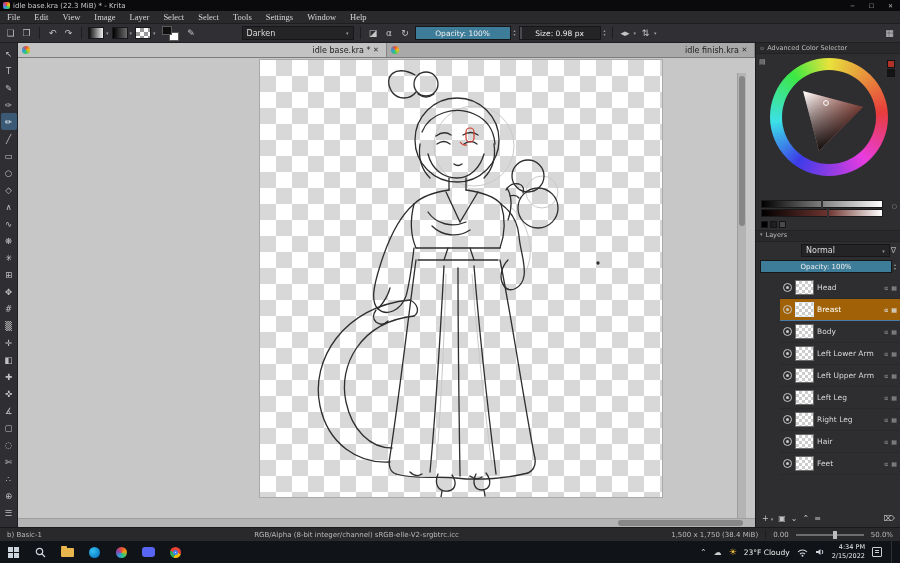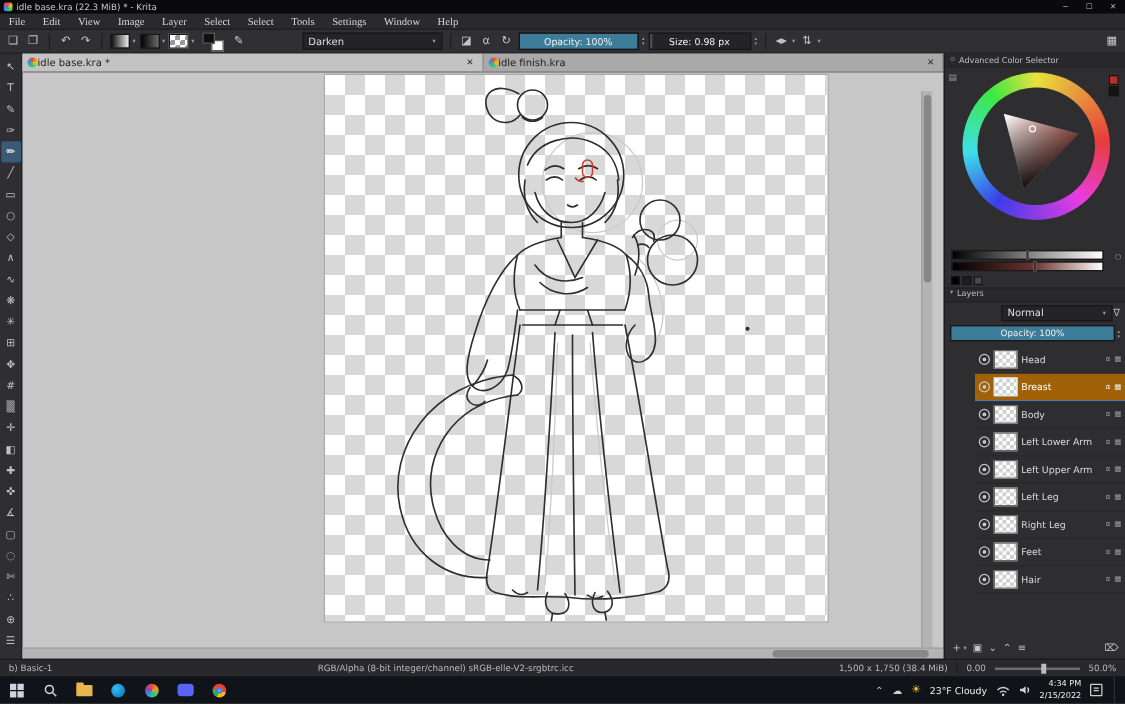--- a/index.html
+++ b/index.html
@@ -58,21 +58,21 @@
     font-size:8.5px; color:#c2c2c2; border-radius:2px; }
   .tool.selected { background:#3b5a75; color:#fff; }
 
   
   .canvas-zone { position:absolute; left:18px; top:43px; width:737px; height:484px; background:#c7c7c7; }
   .tabbar { position:absolute; left:0; top:0; width:737px; height:15px; background:#8f8f8f; display:flex;
     border-bottom:1px solid #7c7c7c; }
   .doc-tab { flex:1; display:flex; align-items:center; background:#a9a9a9; border-right:1px solid #858585;
     color:#1d1d1d; font-size:8px; padding:0 4px; }
   .doc-tab.active { background:#c3c3c3; }
-  .doc-tab .label { flex:1; text-align:left; }
+  .doc-tab .label { flex:1; text-align:right; }
   .tab-doc-icon { width:8px; height:8px; border-radius:50%;
     background:conic-gradient(#e74c3c,#f1c40f,#2ecc71,#3498db,#e74c3c); }
   .tab-close { width:11px; text-align:center; font-size:7px; color:#2e2e2e; }
   .viewport { position:absolute; left:0; top:15px; width:728px; height:460px; overflow:hidden; }
   .document { position:absolute; left:242px; top:2px; width:402px; height:437px;
     background-color:#fff;
     background-image:linear-gradient(45deg,#d8d8d8 25%,transparent 25%,transparent 75%,#d8d8d8 75%),
                      linear-gradient(45deg,#d8d8d8 25%,transparent 25%,transparent 75%,#d8d8d8 75%);
     background-size:32px 32px; background-position:0 0,16px 16px;
     box-shadow:0 0 0 1px #aaa; }
@@ -604,31 +604,31 @@
           <span class="lname">Right Leg</span>
           <span class="ricons">
             <span>α</span>
             <span>▦</span>
           </span>
         </div>
 
         <div class="lrow">
           <span class="eye"></span>
           <span class="lthumb"></span>
+          <span class="lname">Hair</span>
+          <span class="ricons">
+            <span>α</span>
+            <span>▦</span>
+          </span>
+        </div>
+
+        <div class="lrow">
+          <span class="eye"></span>
+          <span class="lthumb"></span>
           <span class="lname">Feet</span>
-          <span class="ricons">
-            <span>α</span>
-            <span>▦</span>
-          </span>
-        </div>
-
-        <div class="lrow">
-          <span class="eye"></span>
-          <span class="lthumb"></span>
-          <span class="lname">Hair</span>
           <span class="ricons">
             <span>α</span>
             <span>▦</span>
           </span>
         </div>
       </div>
     <div class="lfooter">
       <span>+</span>
       <span class="tinyarr">▾</span>
       <span>▣</span>

